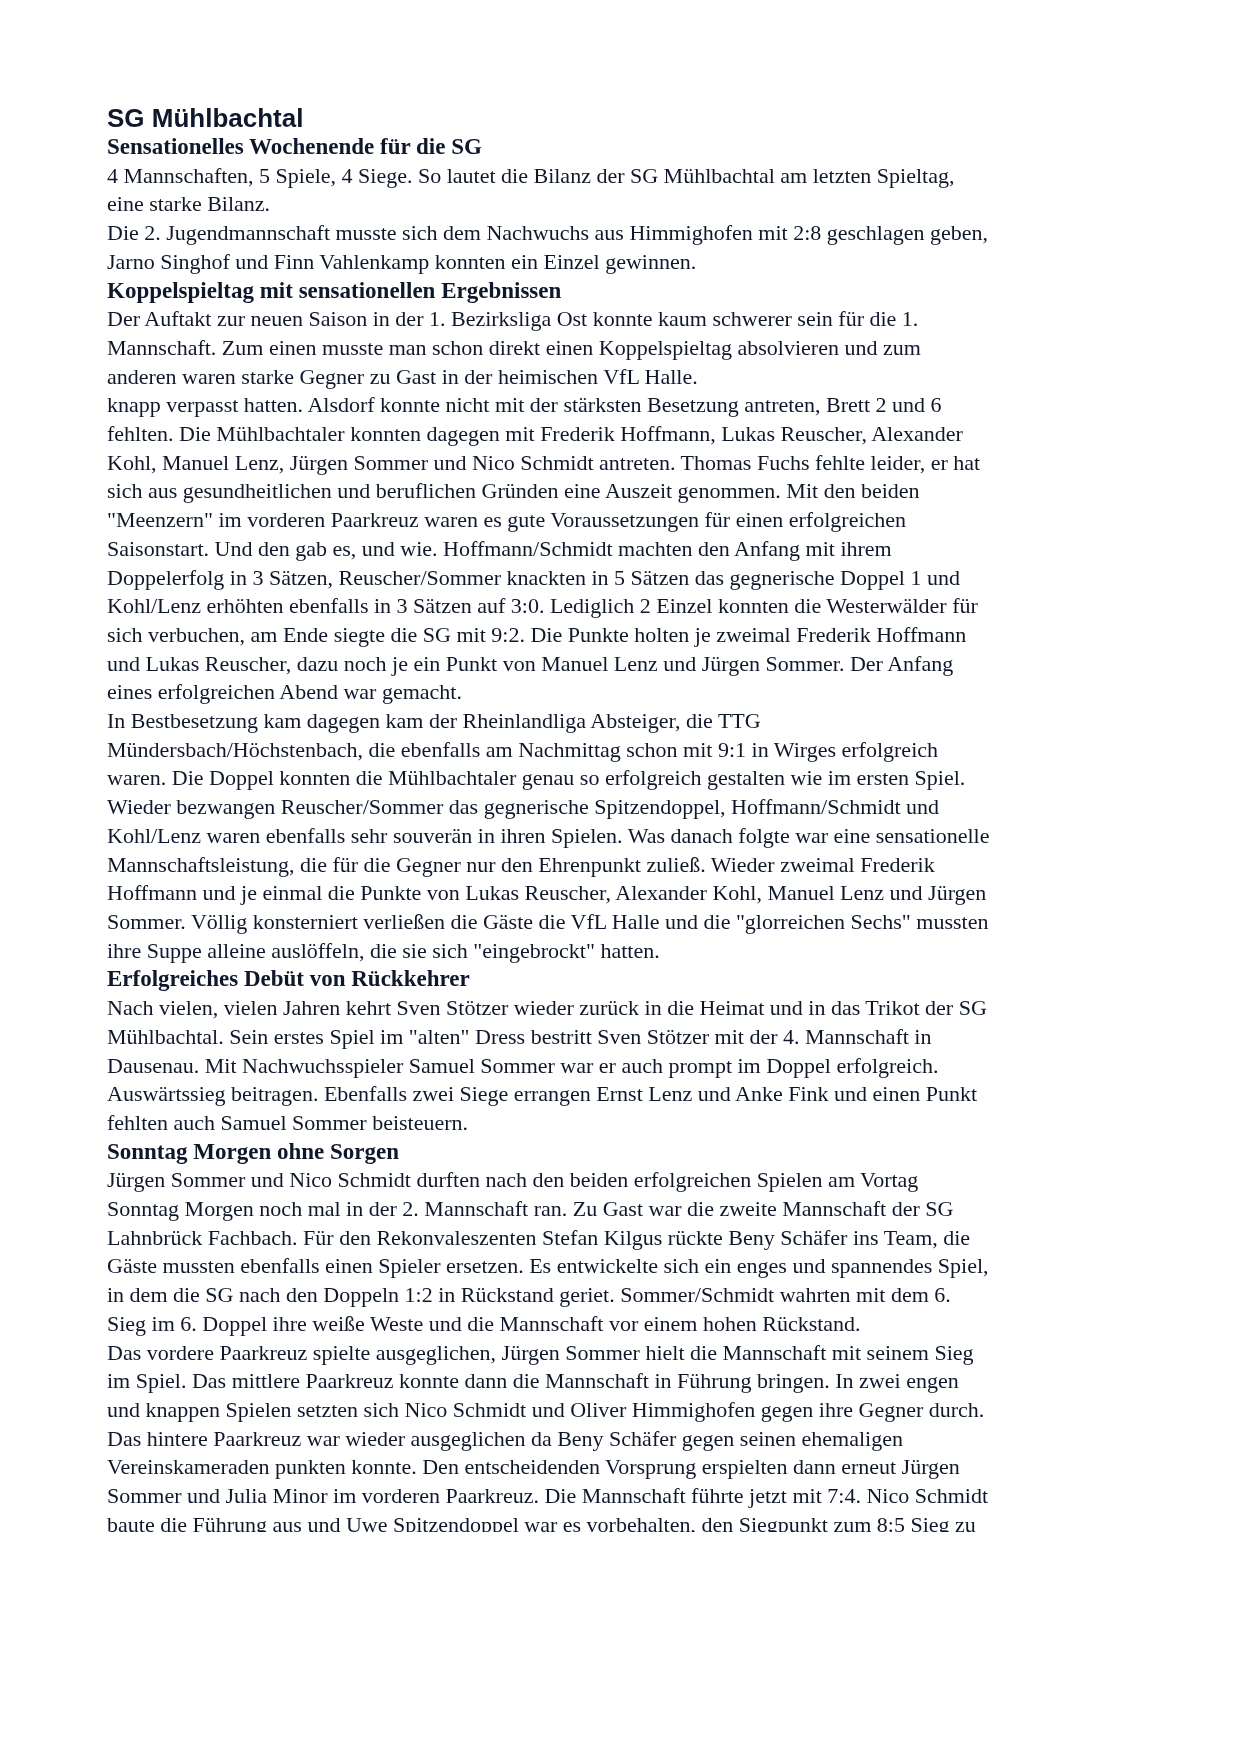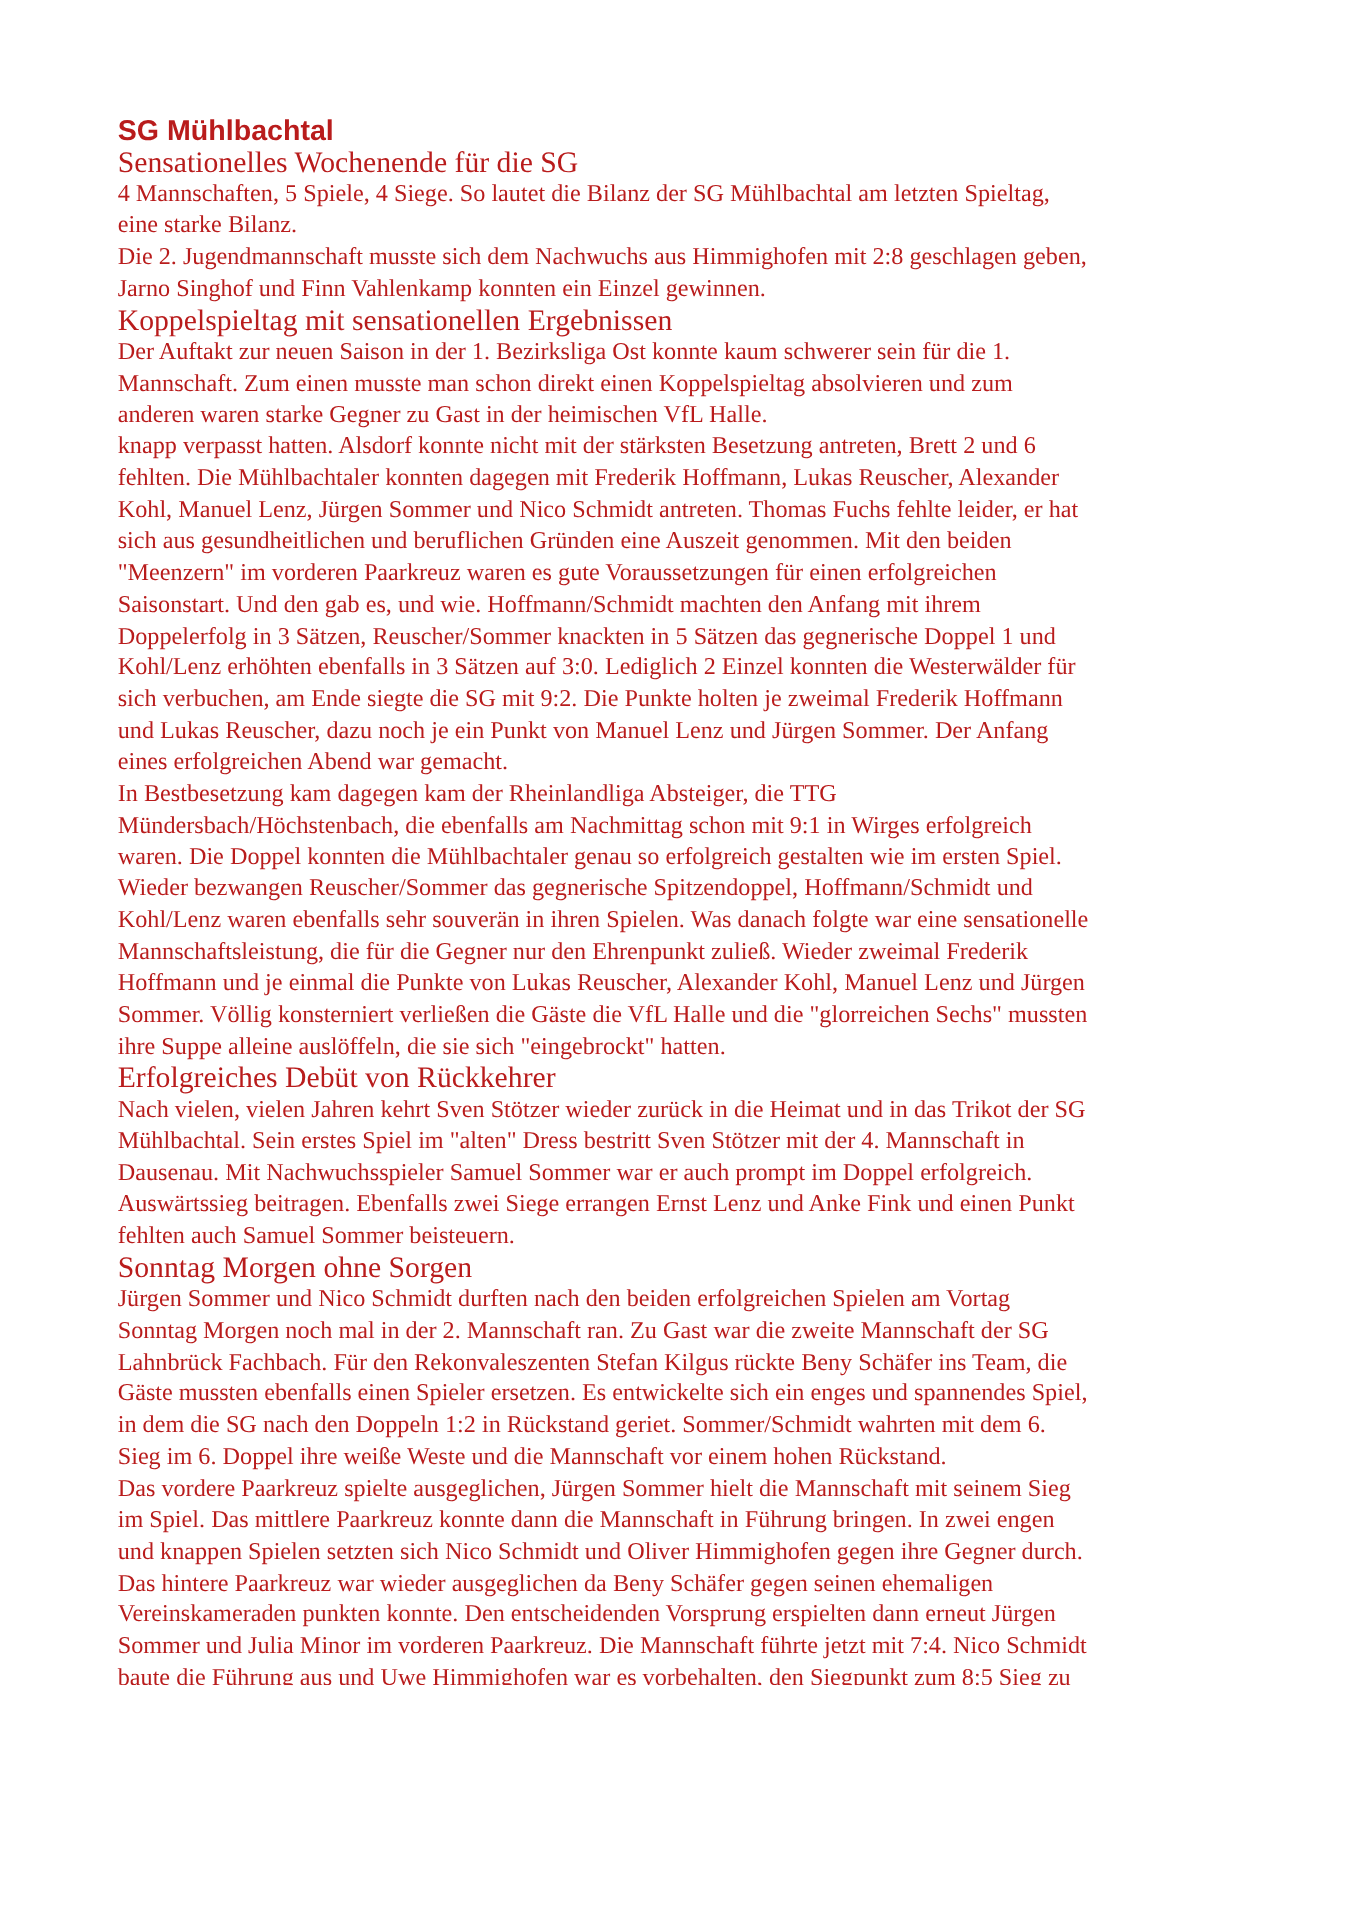--- a/index.html
+++ b/index.html
@@ -5,40 +5,40 @@
   html, body {
     margin: 0;
     padding: 0;
     background: #ffffff;
   }
   .page {
     position: relative;
     width: 1240px;
     height: 1532px;
     background: #ffffff;
-    color: #b91c1c;
+    color: #0f172a;
     overflow: hidden;
   }
   .doc {
     position: absolute;
     top: 103px;
     left: 107px;
     width: 1040px;
   }
   .doc-title {
     font-family: "Liberation Sans", sans-serif;
     font-weight: bold;
     font-size: 26px;
     line-height: 30px;
     white-space: nowrap;
   }
   .doc-heading {
     font-family: "Liberation Serif", serif;
-    font-weight: normal;
-    font-size: 27px;
+    font-weight: bold;
+    font-size: 23px;
     line-height: 28.7px;
     white-space: nowrap;
   }
   .doc-line {
     font-family: "Liberation Serif", serif;
     font-weight: normal;
     font-size: 22px;
     line-height: 28.7px;
     white-space: nowrap;
   }
@@ -90,16 +90,16 @@
       <div class="doc-line">Lahnbrück Fachbach. Für den Rekonvaleszenten Stefan Kilgus rückte Beny Schäfer ins Team, die</div>
       <div class="doc-line">Gäste mussten ebenfalls einen Spieler ersetzen. Es entwickelte sich ein enges und spannendes Spiel,</div>
       <div class="doc-line">in dem die SG nach den Doppeln 1:2 in Rückstand geriet. Sommer/Schmidt wahrten mit dem 6.</div>
       <div class="doc-line">Sieg im 6. Doppel ihre weiße Weste und die Mannschaft vor einem hohen Rückstand.</div>
       <div class="doc-line">Das vordere Paarkreuz spielte ausgeglichen, Jürgen Sommer hielt die Mannschaft mit seinem Sieg</div>
       <div class="doc-line">im Spiel. Das mittlere Paarkreuz konnte dann die Mannschaft in Führung bringen. In zwei engen</div>
       <div class="doc-line">und knappen Spielen setzten sich Nico Schmidt und Oliver Himmighofen gegen ihre Gegner durch.</div>
       <div class="doc-line">Das hintere Paarkreuz war wieder ausgeglichen da Beny Schäfer gegen seinen ehemaligen</div>
       <div class="doc-line">Vereinskameraden punkten konnte. Den entscheidenden Vorsprung erspielten dann erneut Jürgen</div>
       <div class="doc-line">Sommer und Julia Minor im vorderen Paarkreuz. Die Mannschaft führte jetzt mit 7:4. Nico Schmidt</div>
-      <div class="doc-line">baute die Führung aus und Uwe Himmighofen war es vorbehalten, den Siegpunkt zum 8:5 Sieg zu</div>
+      <div class="doc-line">baute die Führung aus und Uwe Spitzendoppel war es vorbehalten, den Siegpunkt zum 8:5 Sieg zu</div>
       <div class="doc-line">holen. Mit 6:4 Punkten steht die Mannschaft jetzt sogar auf einem sehr guten 2. Platz.</div>
     </div>
 </div>
 
 </body></html>

